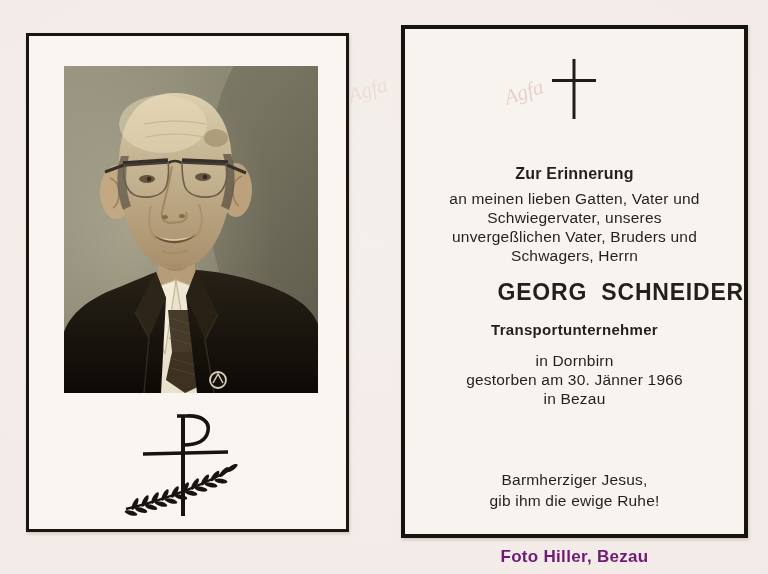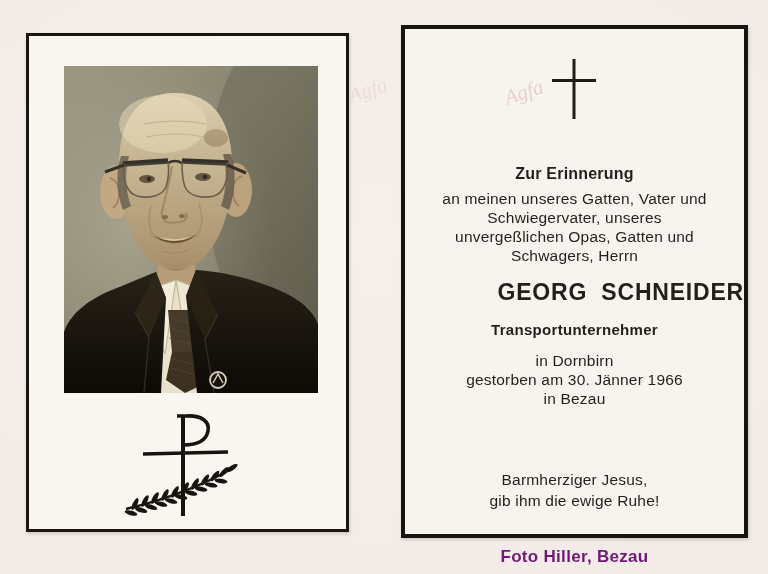--- a/index.html
+++ b/index.html
@@ -173,23 +173,23 @@
   <div class="card-inner">
 
     <svg class="cross" viewBox="0 0 44 62">
       <path d="M22,0 L22,60" stroke="#201c17" stroke-width="3"></path>
       <path d="M0,21.5 L44,21.5" stroke="#201c17" stroke-width="2.8"></path>
     </svg>
 
     <div class="ctext title">Zur Erinnerung</div>
 
     <div class="ctext intro">
-      <div>an meinen unseres Gatten, Vater und</div>
+      <div>an meinen lieben Gatten, Vater und</div>
       <div>Schwiegervater, unseres</div>
-      <div>unvergeßlichen Opas, Gatten und</div>
+      <div>unvergeßlichen Vater, Bruders und</div>
       <div>Schwagers, Herrn</div>
     </div>
 
     <div class="ctext name">GEORG SCHNEIDER</div>
     <div class="ctext profession">Transportunternehmer</div>
 
     <div class="ctext dates">
       <div>in Dornbirn</div>
       <div>gestorben am 30. Jänner 1966</div>
       <div>in Bezau</div>

